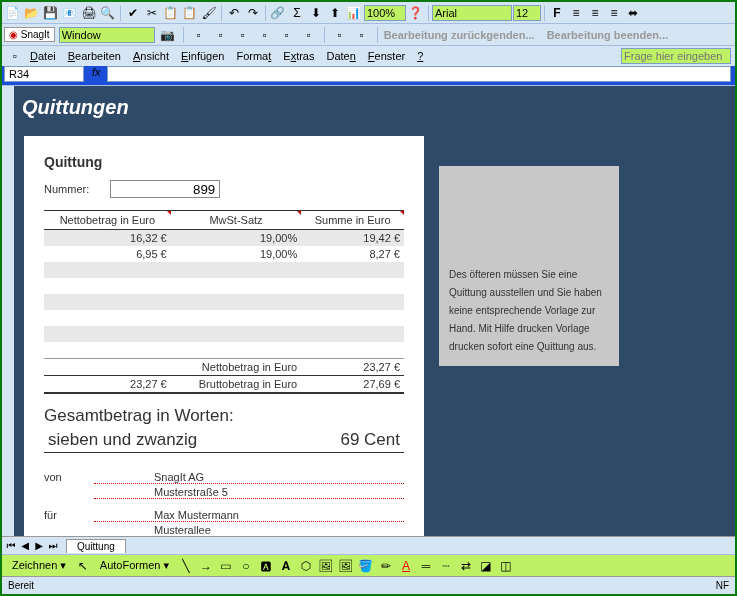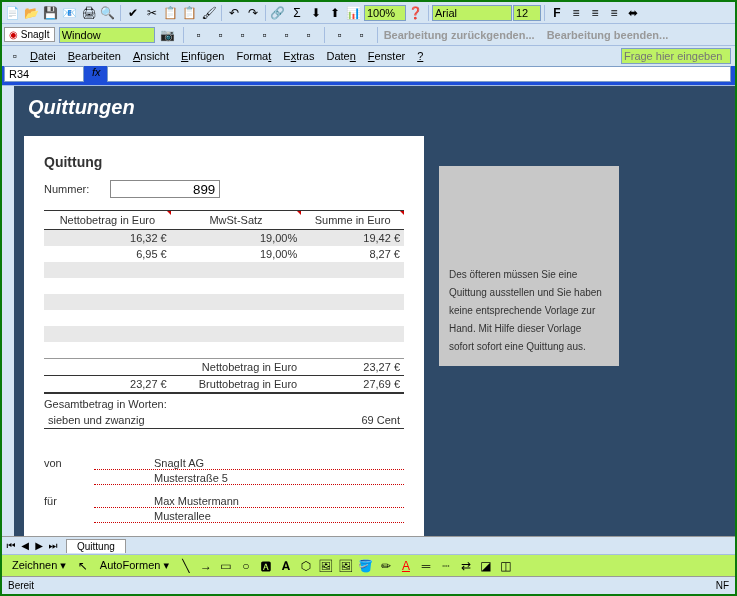--- a/index.html
+++ b/index.html
@@ -13,35 +13,35 @@
 .snag-label { background: #fff; border: 1px solid #999; padding: 1px 4px; font-size: 10px; display: flex; align-items: center; gap: 3px; }
 .menu-bar { background: #d6e5f3; height: 20px; display: flex; align-items: center; padding: 0 4px; font-size: 11px; }
 .menu-item { padding: 2px 6px; cursor: pointer; }
 .help-box { margin-left: auto; }
 .formula-bar { background: #1d4ed8; height: 20px; display: flex; align-items: flex-start; border-bottom: 1px solid #a5bde0; }
 .name-box { width: 80px; border: 1px solid #7e9ec7; background: #fff; height: 16px; margin: 0 2px; padding: 0 4px; display: flex; align-items: center; }
 .fx-label { padding: 0 6px; font-style: italic; }
 .content-area { flex: 1; background: #2f4a68; display: flex; overflow: hidden; position: relative; }
 .row-headers { width: 12px; background: #d6e5f3; }
 .doc-wrap { flex: 1; display: flex; padding: 10px 10px 0 10px; gap: 15px; }
-.title-strip { position: absolute; top: 10px; left: 26px; color: #fff; font-size: 20px; font-weight: bold; font-style: italic; }
+.title-strip { position: absolute; top: 10px; left: 20px; color: #fff; font-size: 20px; font-weight: bold; font-style: italic; }
 .paper { background: #fff; width: 400px; margin-top: 40px; padding: 18px 20px; font-size: 11px; color: #333; }
 .q-title { font-weight: bold; font-size: 14px; margin-bottom: 10px; }
 .num-row { display: flex; align-items: center; margin-bottom: 12px; }
 .num-input { margin-left: 21px; width: 110px; height: 18px; border: 1px solid #888; text-align: right; padding: 0 4px; }
 .q-table { width: 100%; border-collapse: collapse; }
 .q-table th { border-top: 1px solid #333; border-bottom: 1px solid #333; padding: 3px 4px; font-weight: normal; text-align: center; position: relative; }
 .q-table td { padding: 2px 4px; text-align: right; height: 16px; }
 .q-table tr.stripe td { background: #e8e8e8; }
 .red-tick { position: absolute; top: 0; right: 0; width: 0; height: 0; border-left: 4px solid transparent; border-top: 4px solid #c00; }
 .subtotal-row td { border-top: 1px solid #999; }
 .total-row td { border-top: 1px solid #333; border-bottom: 2px solid #333; }
-.words-section { margin-top: 4px; font-size: 11px; }
+.words-section { margin-top: 12px; font-size: 17px; }
 .words-val { border-bottom: 1px solid #333; padding: 2px 4px; display: flex; justify-content: space-between; margin-top: 2px; }
-.addr-section { margin-top: 28px; display: grid; grid-template-columns: 50px 1fr; row-gap: 2px; font-size: 11px; }
+.addr-section { margin-top: 18px; display: grid; grid-template-columns: 50px 1fr; row-gap: 2px; font-size: 11px; }
 .addr-val { border-bottom: 1px dotted #c00; color: #333; padding-left: 60px; }
 .side-panel { width: 180px; margin-top: 70px; }
 .side-box { background: #c8c8c8; padding: 10px; font-size: 10px; line-height: 1.8; color: #333; border-top: 90px solid #c8c8c8; }
 .sheet-tabs { background: #d6e5f3; height: 18px; display: flex; align-items: center; border-top: 1px solid #999; font-size: 10px; }
 .tab-nav { display: flex; gap: 0; padding: 0 2px; }
 .tab-nav span { width: 14px; text-align: center; cursor: pointer; }
 .sheet-tab { background: #fff; border: 1px solid #999; border-bottom: none; padding: 1px 10px; margin-left: 4px; }
 .draw-bar { background: #bef264; height: 22px; display: flex; align-items: center; padding: 0 4px; gap: 2px; border-top: 1px solid #a5bde0; }
 .status-bar { background: #d6e5f3; height: 18px; display: flex; align-items: center; padding: 0 6px; font-size: 10px; border-top: 1px solid #999; }
 .disabled-text { color: #999; font-weight: bold; }
@@ -213,21 +213,21 @@
         <span class="addr-val">SnagIt AG</span>
         <span></span>
         <span class="addr-val">Musterstraße 5</span>
         <span style="margin-top:8px">für</span>
         <span class="addr-val" style="margin-top:8px">Max Mustermann</span>
         <span></span>
         <span class="addr-val">Musterallee</span>
       </div>
     </div>
     <div class="side-panel">
-      <div class="side-box">Des öfteren müssen Sie eine Quittung ausstellen und Sie haben keine entsprechende Vorlage zur Hand. Mit Hilfe dieser Vorlage sofort sofort eine Quittung aus.</div>
+      <div class="side-box">Des öfteren müssen Sie eine Quittung ausstellen und Sie haben keine entsprechende Vorlage zur Hand. Mit Hilfe drucken Vorlage drucken sofort eine Quittung aus.</div>
     </div>
   </div>
 </div>
 
 <div class="sheet-tabs">
   <div class="tab-nav">
     <span>⏮</span>
     <span>◀</span>
     <span>▶</span>
     <span>⏭</span>

